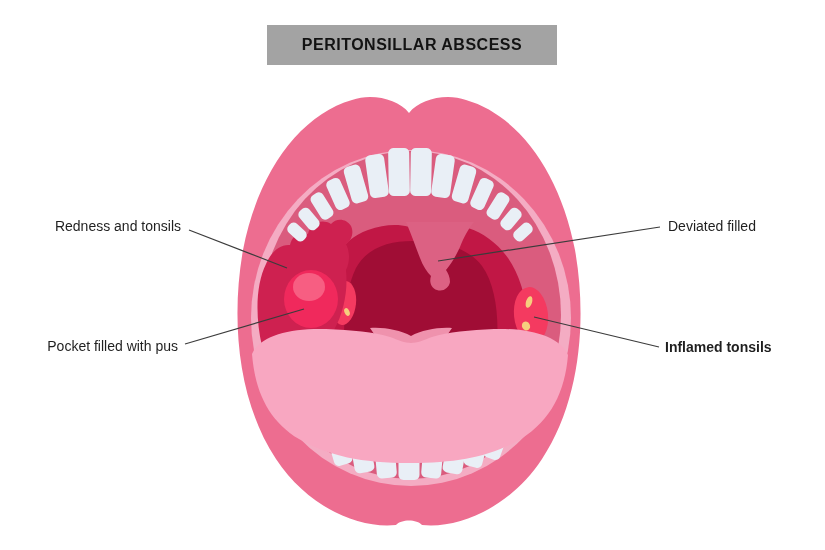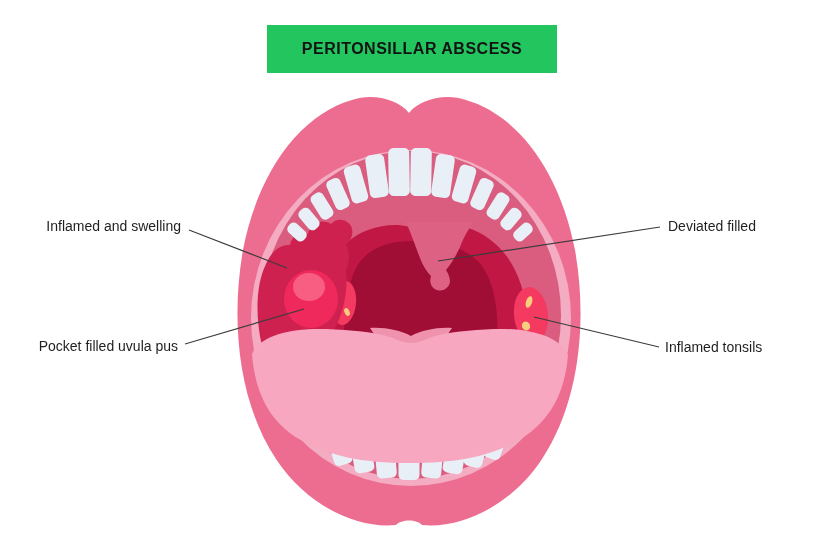--- a/index.html
+++ b/index.html
@@ -7,22 +7,22 @@
     position: relative;
     width: 825px;
     height: 550px;
     background: #ffffff;
     overflow: hidden;
     font-family: "Liberation Sans", sans-serif;
   }
   .title-banner {
     position: absolute;
     left: 267px; top: 25px;
-    width: 290px; height: 48px;
-    background: #22c55e;
+    width: 290px; height: 40px;
+    background: #a3a3a3;
     display: flex; align-items: center; justify-content: center;
     font-size: 16px; font-weight: bold; letter-spacing: 0.5px;
     color: #131313;
   }
   .anno {
     position: absolute;
     font-size: 14px;
     color: #1F1F1F;
     line-height: 16px;
     white-space: nowrap;
@@ -129,21 +129,21 @@
       <line x1="185" y1="344" x2="304" y2="309"></line>
       <line x1="438" y1="261" x2="660" y2="227"></line>
       <line x1="534" y1="317" x2="659" y2="347"></line>
     </g>
   </svg>
 
   <div class="title-banner">
     <span>PERITONSILLAR ABSCESS</span>
   </div>
 
-  <div class="anno right-align" style="left:20px; top:218px; width:161px;">Inflamed and swelling</div>
+  <div class="anno right-align" style="left:20px; top:218px; width:161px;">Redness and tonsils</div>
 
-  <div class="anno right-align" style="left:20px; top:338px; width:158px;">Pocket filled uvula pus</div>
+  <div class="anno right-align" style="left:20px; top:338px; width:158px;">Pocket filled with pus</div>
 
   <div class="anno" style="left:668px; top:218px;">Deviated filled</div>
 
-  <div class="anno" style="left:665px; top:339px;">Inflamed tonsils</div>
+  <div class="anno" style="left:665px; top:339px;font-weight:bold;">Inflamed tonsils</div>
 
 </div>
 
 </body></html>

